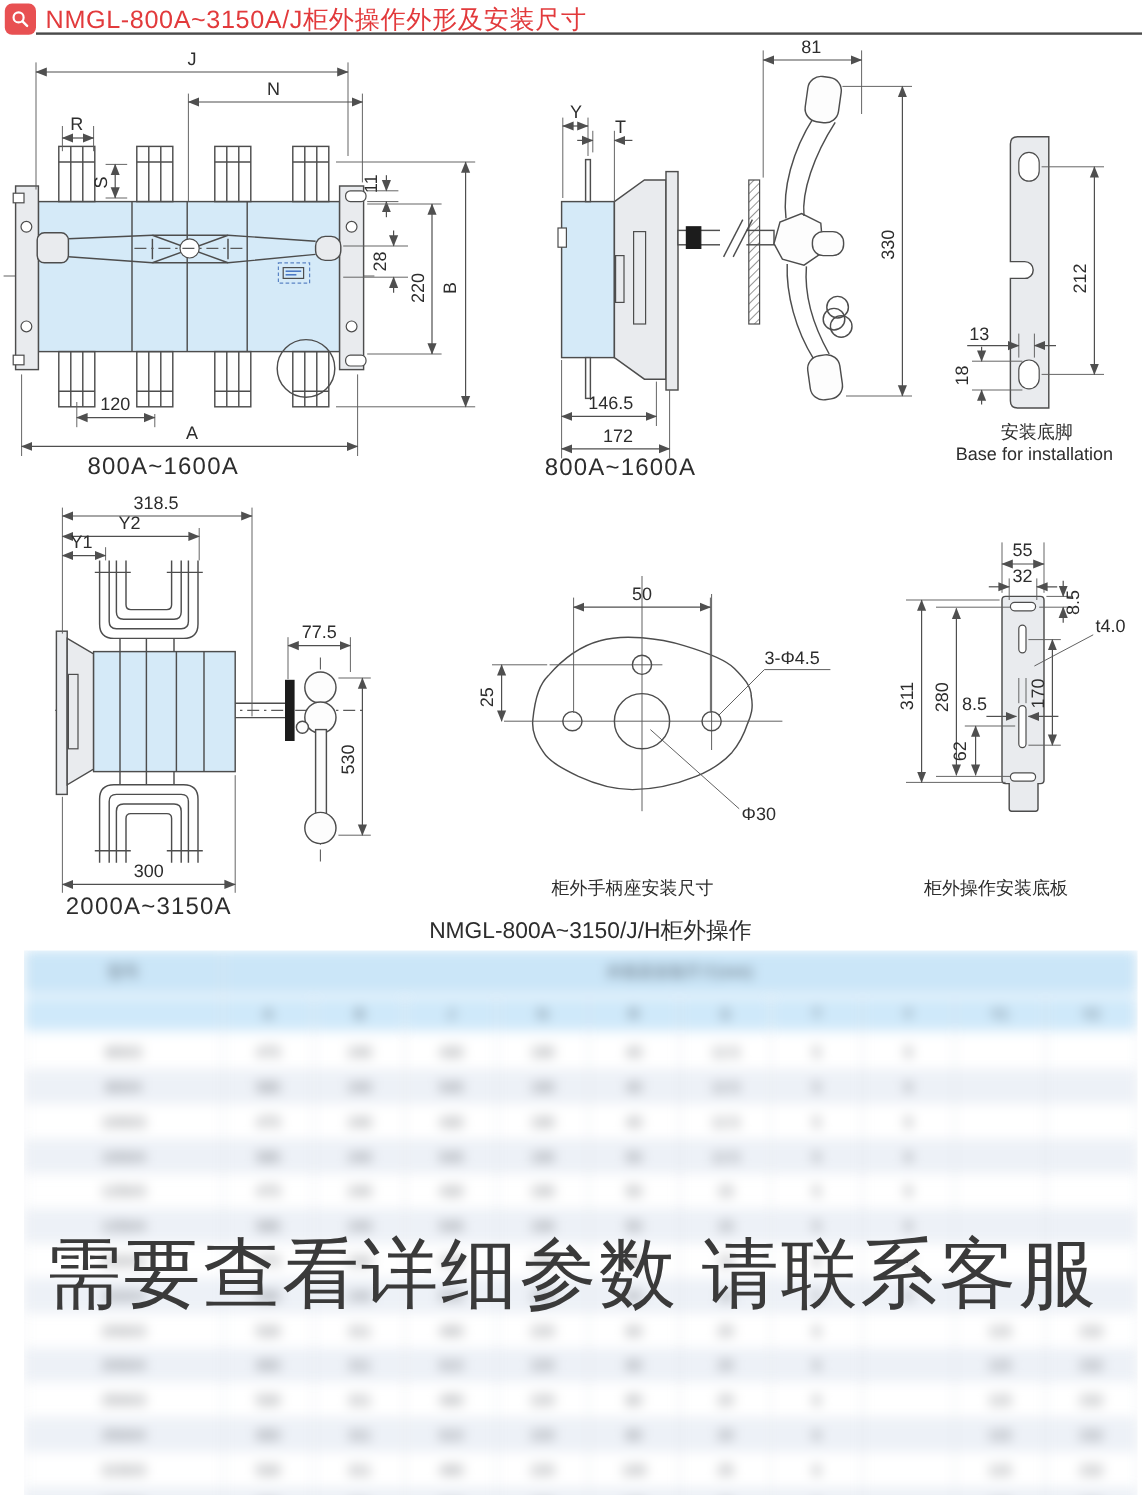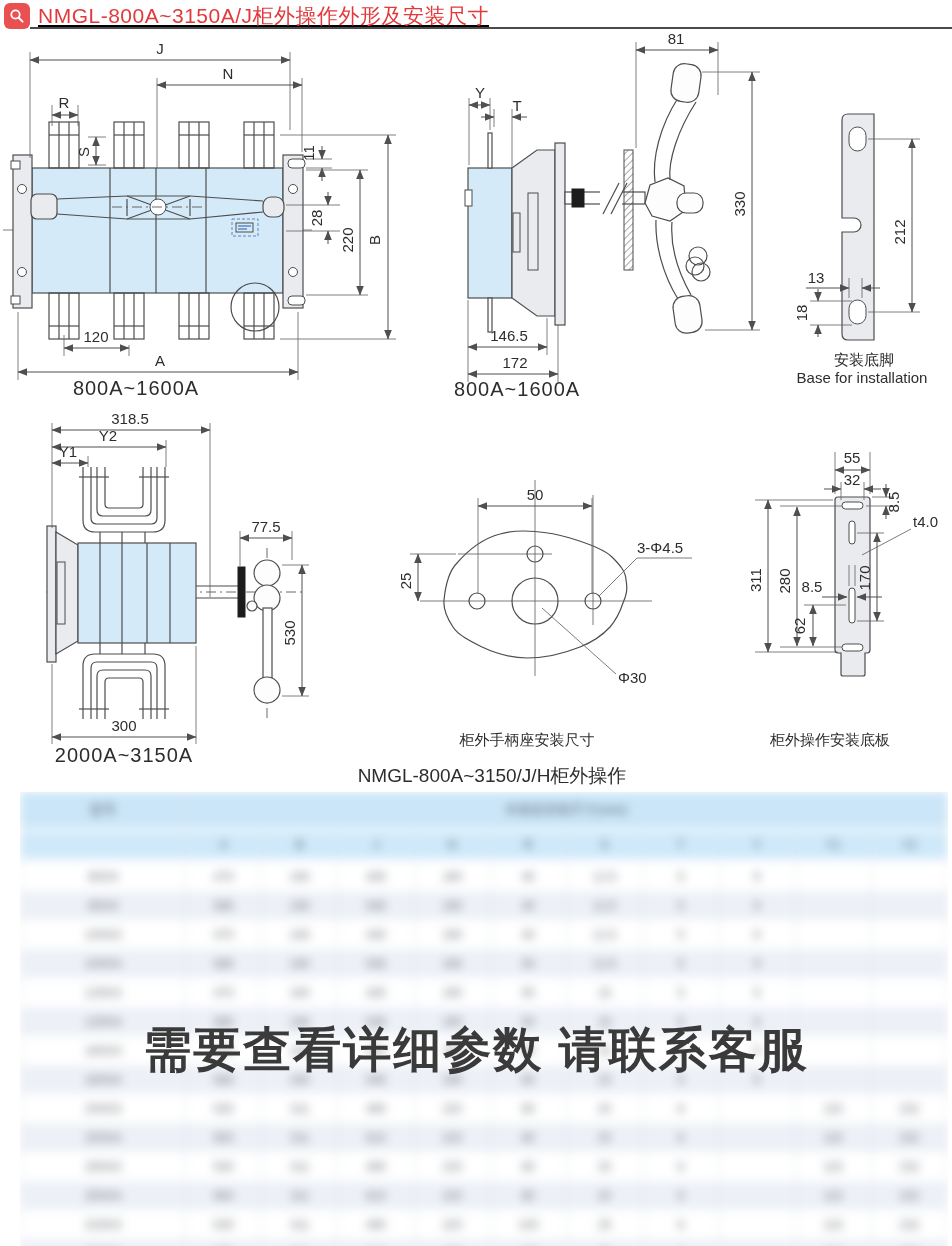--- a/index.html
+++ b/index.html
@@ -1,21 +1,21 @@
 <!DOCTYPE html>
 <html><head>
 <meta charset="utf-8">
 <style>
   html,body{margin:0;padding:0;}
   body{
     width:952px;height:1246px;position:relative;overflow:hidden;
     background:#ffffff;font-family:"Liberation Sans","DejaVu Sans",sans-serif;
   }
   
-  .hdr{position:absolute;top:2px;left:4px;display:flex;align-items:center;z-index:5;text-decoration:underline;}
+  .hdr{position:absolute;top:2px;left:4px;display:flex;align-items:center;z-index:5;}
   .hdr-icon{width:26px;height:26px;border-radius:6px;background:#e85052;display:flex;
     align-items:center;justify-content:center;margin-right:8px;flex:0 0 auto;}
   .hdr-title{color:#e23a3c;font-size:21px;letter-spacing:0.5px;}
   .hdr-rule{position:absolute;top:27px;left:30px;right:0;height:2px;background:#4a4a4a;z-index:4;}
   
   .draw{position:absolute;top:0;left:0;z-index:1;}
   svg text{fill:#2d2d2d;font-size:15px;font-family:"Liberation Sans","DejaVu Sans",sans-serif;}
   svg .cap{font-size:20px;letter-spacing:1px;}
   svg .capcn{font-size:15px;}
   svg .cap2{font-size:19px;}
@@ -39,21 +39,21 @@
   th,td{border-left:1px solid #dde2e8;border-right:1px solid #dde2e8;text-align:center;
     padding:0;white-space:nowrap;overflow:hidden;}
   thead th{background:#cbe6f8;color:#4e5a66;font-weight:normal;border-bottom:4px solid #f2f8fd;}
   thead tr.r1 th{height:36px;font-size:13px;}
   thead tr.r2 th{height:26px;background:#cfe9fa;}
   tbody td{height:29px;background:#ffffff;}
   tbody tr:nth-child(even) td{background:#edf1f7;}
   col.c0{width:165px;}
   
   .overlay{position:absolute;top:1018px;left:0;right:0;text-align:center;z-index:6;
-    font-size:48px;color:#3a3a3a;letter-spacing:2px;white-space:nowrap;font-weight:700;}
+    font-size:64px;color:#3a3a3a;letter-spacing:2px;white-space:nowrap;font-weight:400;}
 </style>
 </head>
 <body>
 
 <div class="hdr">
   <span class="hdr-icon">
     <svg width="16" height="16" viewBox="0 0 16 16">
       <circle cx="6.5" cy="6.5" r="4.2" fill="none" stroke="#ffffff" stroke-width="1.8"></circle>
       <line x1="9.8" y1="9.8" x2="13.6" y2="13.6" stroke="#ffffff" stroke-width="2" stroke-linecap="round"></line>
     </svg>

